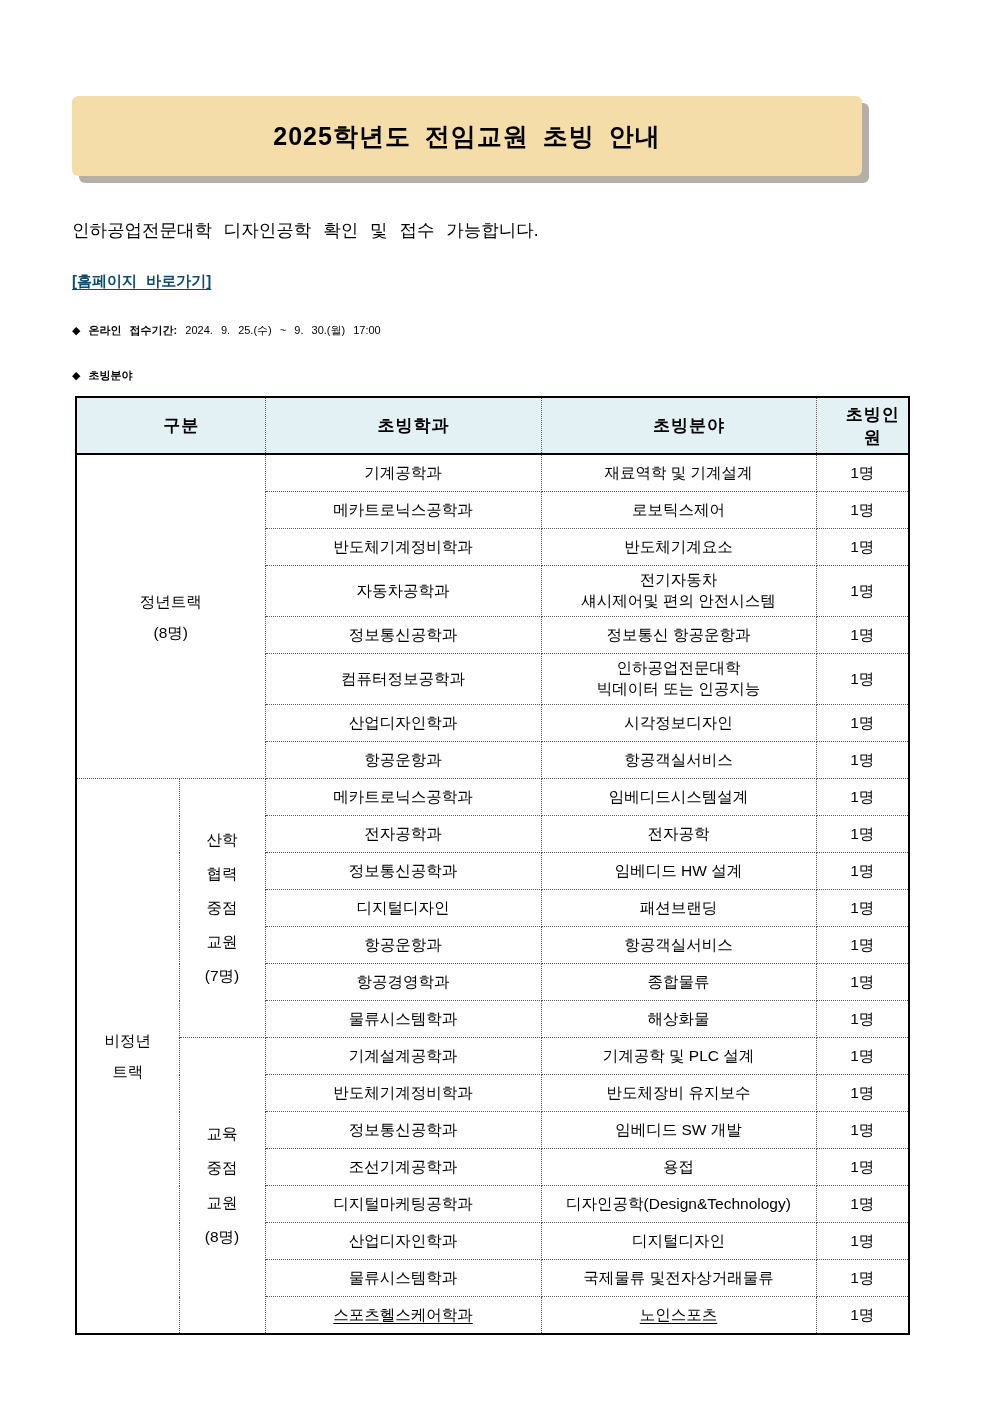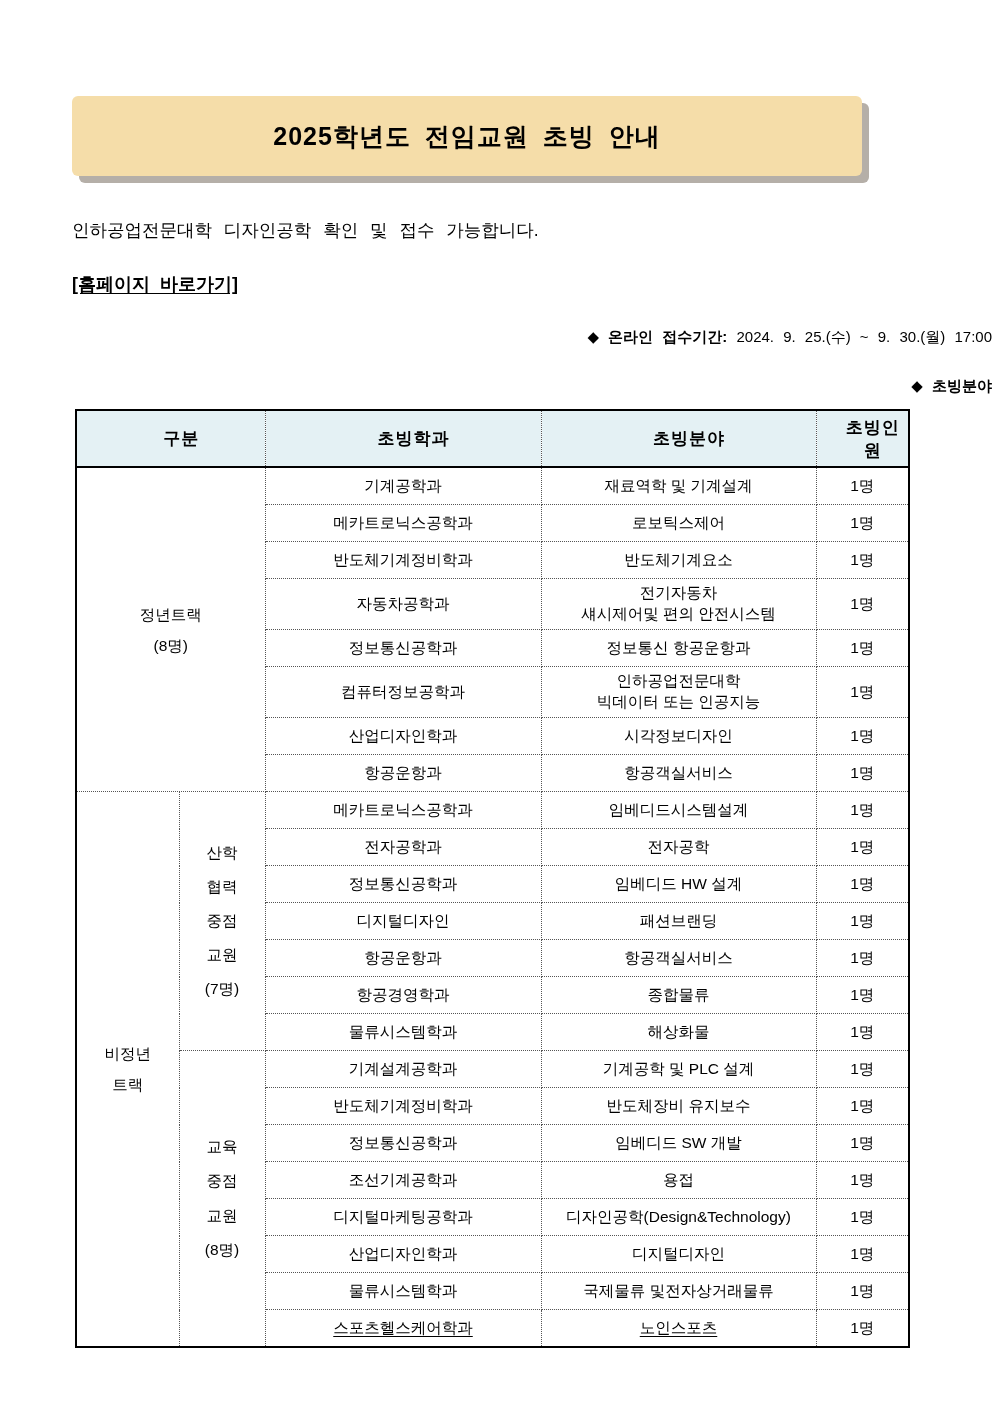--- a/index.html
+++ b/index.html
@@ -15,27 +15,27 @@
     display:flex;align-items:center;justify-content:center;text-align:center;
   }
   .banner .title{
     font-size:25px;font-weight:bold;letter-spacing:1px;word-spacing:6px;
   }
   .intro{
     margin:42px 0 0 72px;font-size:17.5px;word-spacing:7px;
   }
   .homelink{
     display:inline-block;margin:30px 0 0 72px;
-    font-size:18px;font-weight:bold;color:#000000;
+    font-size:15px;font-weight:bold;color:#0c4a6e;
     text-decoration:underline;text-underline-offset:3px;word-spacing:5px;
     cursor:pointer;
     text-align:right;
   }
   .bullet-line{
-    margin:32px 0 0 72px;font-size:15px;word-spacing:5px;text-align:right;
+    margin:32px 0 0 72px;font-size:11px;word-spacing:5px;
   }
   .bullet-line .lbl{font-weight:bold;}
   .bullet-line.second{margin-top:30px;}
   .table-wrap{margin:13px 0 0 75px;}
   table.recruit{
     width:833px;table-layout:fixed;border-collapse:collapse;
     border:2px solid #000;
   }
   table.recruit th, table.recruit td{
     border:1px dotted #555;

